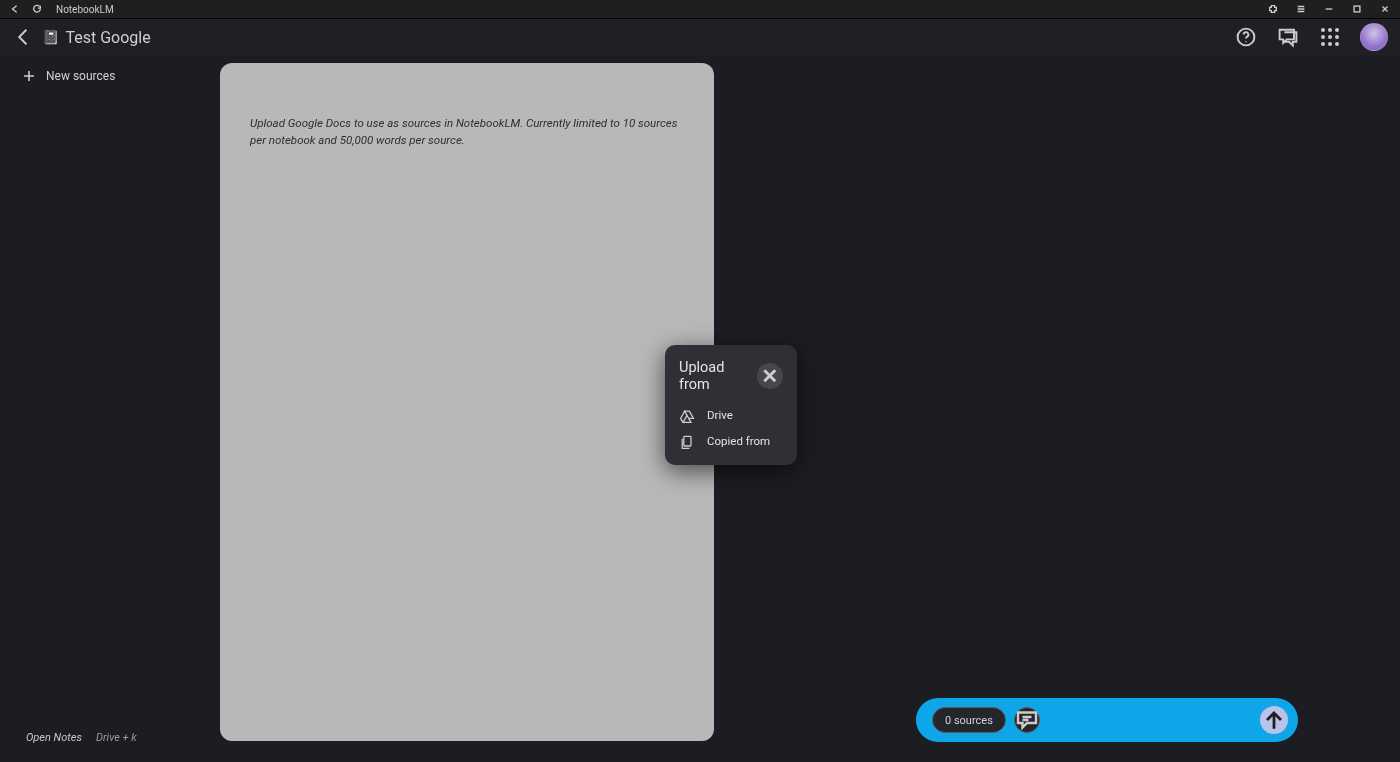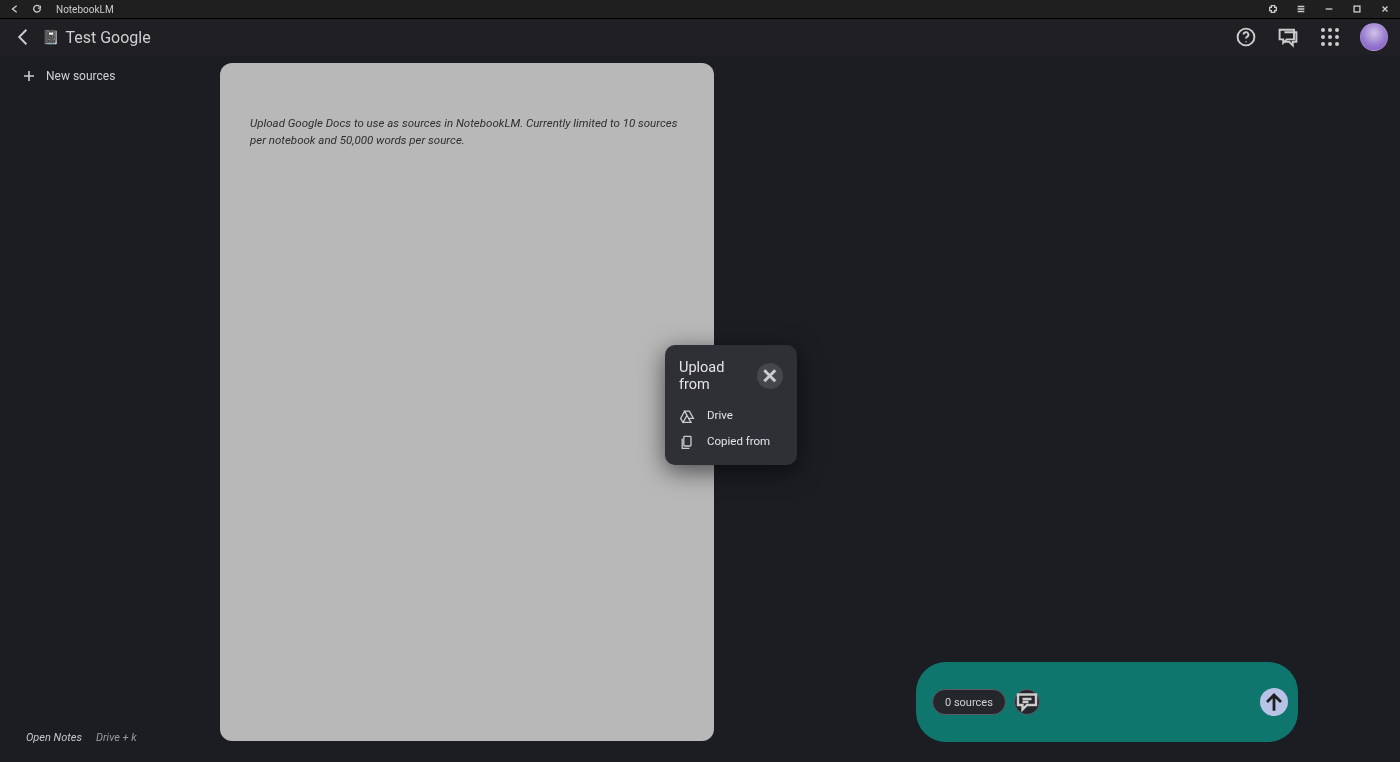--- a/index.html
+++ b/index.html
@@ -126,22 +126,22 @@
     padding: 5px 0;
   }
   .popover-item svg { width:16px; height:16px; flex-shrink:0; }
 
   
   .composer {
     position: absolute;
     bottom: 20px;
     left: 916px;
     width: 382px;
-    height: 80px;
-    background: #0f766e;
+    height: 44px;
+    background: #0ea5e9;
     border-radius: 30px;
     display: flex;
     align-items: center;
     padding: 0 10px 0 16px;
     gap: 8px;
   }
   .sources-pill {
     height: 26px;
     padding: 0 12px;
     border: 1px solid #5a5c62;

